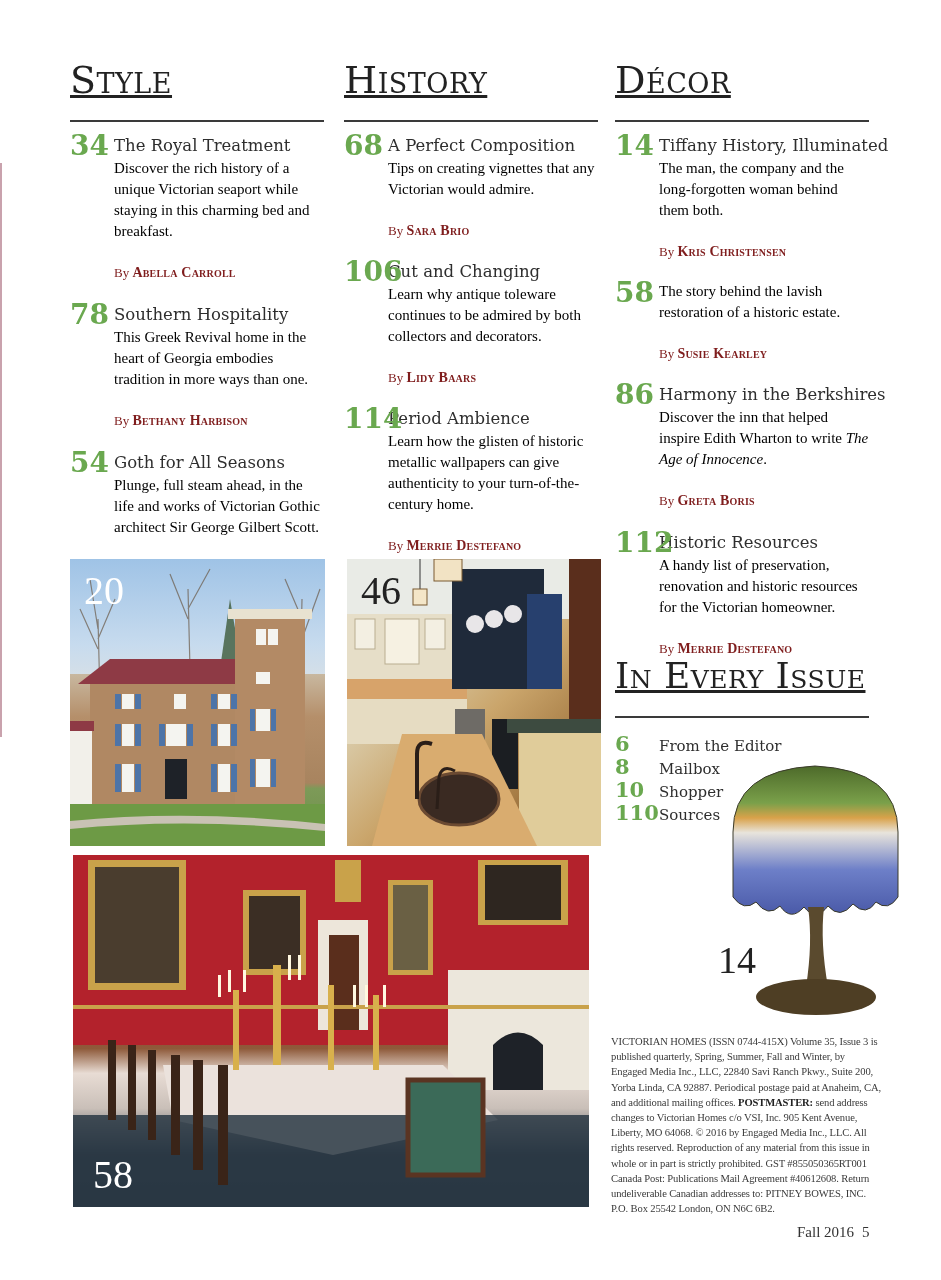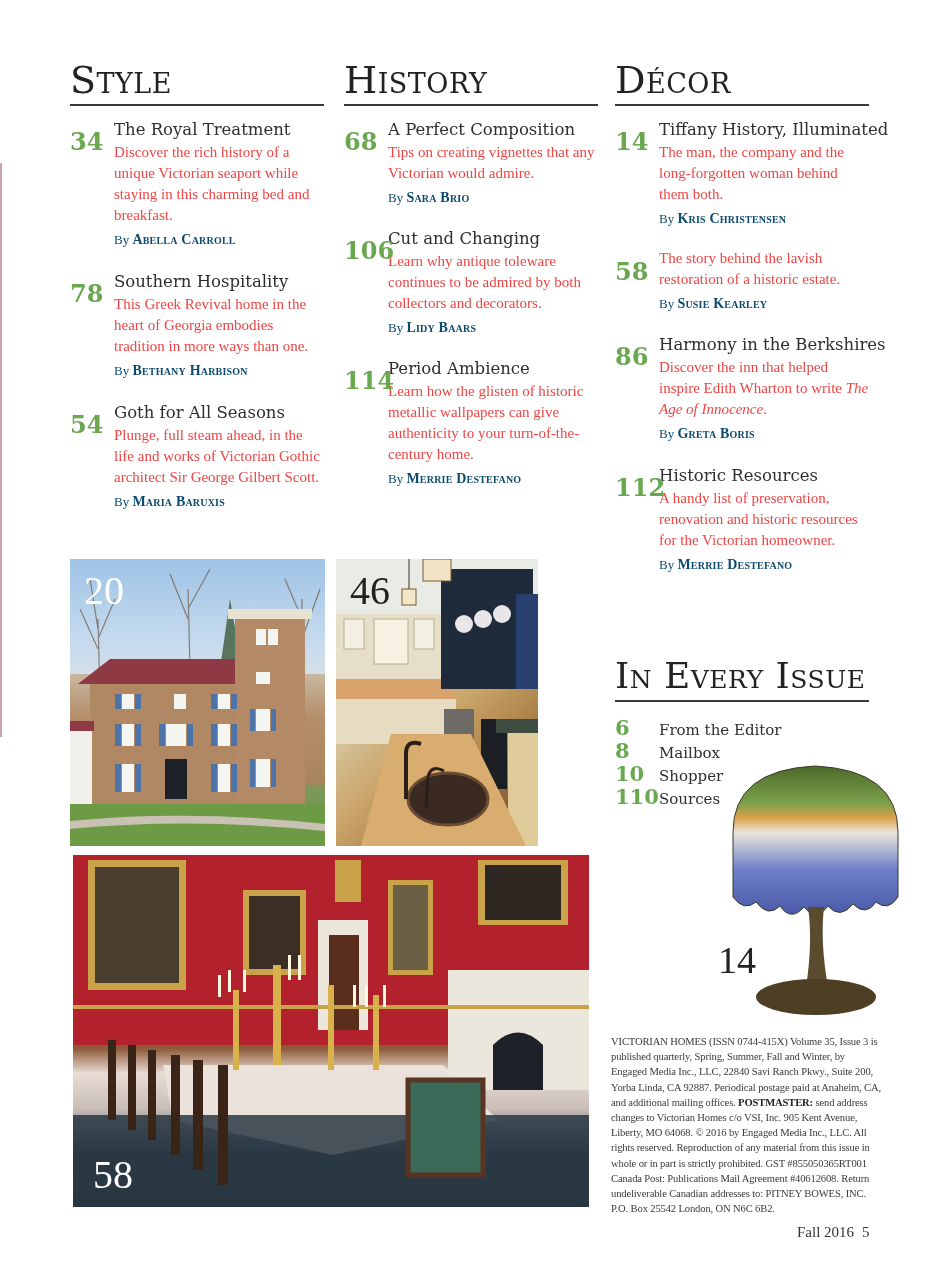--- a/index.html
+++ b/index.html
@@ -14,73 +14,73 @@
   .col-decor { left: 615px; width: 254px; }
 
   .section-title {
     font-family: "DejaVu Serif", "Liberation Serif", serif;
     font-weight: normal;
     font-variant: small-caps;
     font-size: 38px;
     letter-spacing: 0.5px;
     line-height: 44px;
     color: #222;
-    padding-bottom: 2px;
+    padding-bottom: 18px;
     border-bottom: 2px solid #3a3a3a;
     white-space: nowrap;
+    text-decoration: underline;
   }
 
   .entry { position: relative; padding-left: 44px; }
   .entry .num {
     position: absolute; left: 0; top: 0;
     font-family: "DejaVu Serif", serif;
     font-weight: bold;
-    font-size: 24px;
+    font-size: 28px;
     color: #6aa84f;
     line-height: 24px;
-    margin-top: 12px;
   }
   .entry .title {
     font-family: "DejaVu Serif", serif;
     font-size: 16.5px;
     line-height: 24px;
     color: #2e2e2e;
     white-space: nowrap;
   }
   .entry .desc {
     font-size: 15px;
     line-height: 21px;
-    color: #ef4444;
+    color: #000000;
   }
   .entry .desc em { font-style: italic; }
   .entry .byline {
-    margin-top: 5px;
+    margin-top: 22px;
     font-size: 13px;
     line-height: 18px;
-    color: #0c4a6e;
+    color: #7f1d1d;
   }
   .entry .byline .author {
     font-weight: bold;
     font-variant: small-caps;
     font-size: 14px;
     letter-spacing: 0.2px;
   }
 
   .photo { position: absolute; overflow: hidden; }
   .photo .pnum {
     position: absolute;
     font-family: "Liberation Serif", serif;
     font-size: 40px;
     line-height: 40px;
   }
 
   
   .p-house { left: 70px; top: 559px; width: 255px; height: 287px;
     background: linear-gradient(180deg, #9fc3e6 0%, #c7dbee 30%, #d4dfe8 40%, #c8b8a0 40%, #b58f6a 55%, #a8845f 78%, #7d9a58 80%, #6c8e48 100%); }
-  .p-kitchen { left: 336px; top: 559px; width: 202px; height: 287px;
+  .p-kitchen { left: 347px; top: 559px; width: 254px; height: 287px;
     background: linear-gradient(135deg, #e8dfc8 0%, #d8c7a2 35%, #caa56b 55%, #a67c45 75%, #5a3c22 100%); }
   .p-dining { left: 73px; top: 855px; width: 516px; height: 352px;
     background: linear-gradient(180deg, #b8202a 0%, #a81c24 40%, #8e5a3a 55%, #e8dcd4 62%, #c9bfb8 72%, #2e3a48 85%, #22303c 100%); }
 
   .lamp { position: absolute; left: 728px; top: 762px; width: 175px; height: 262px; }
   .lamp-num { position: absolute; left: 718px; top: 940px; font-size: 38px; line-height: 40px; font-family: "Liberation Serif", serif; color: #222; }
 
   .every-issue { position: absolute; left: 615px; top: 654px; width: 254px; }
   .every-issue .section-title { font-size: 36px; }
   .ei-list { margin-top: 14px; }

